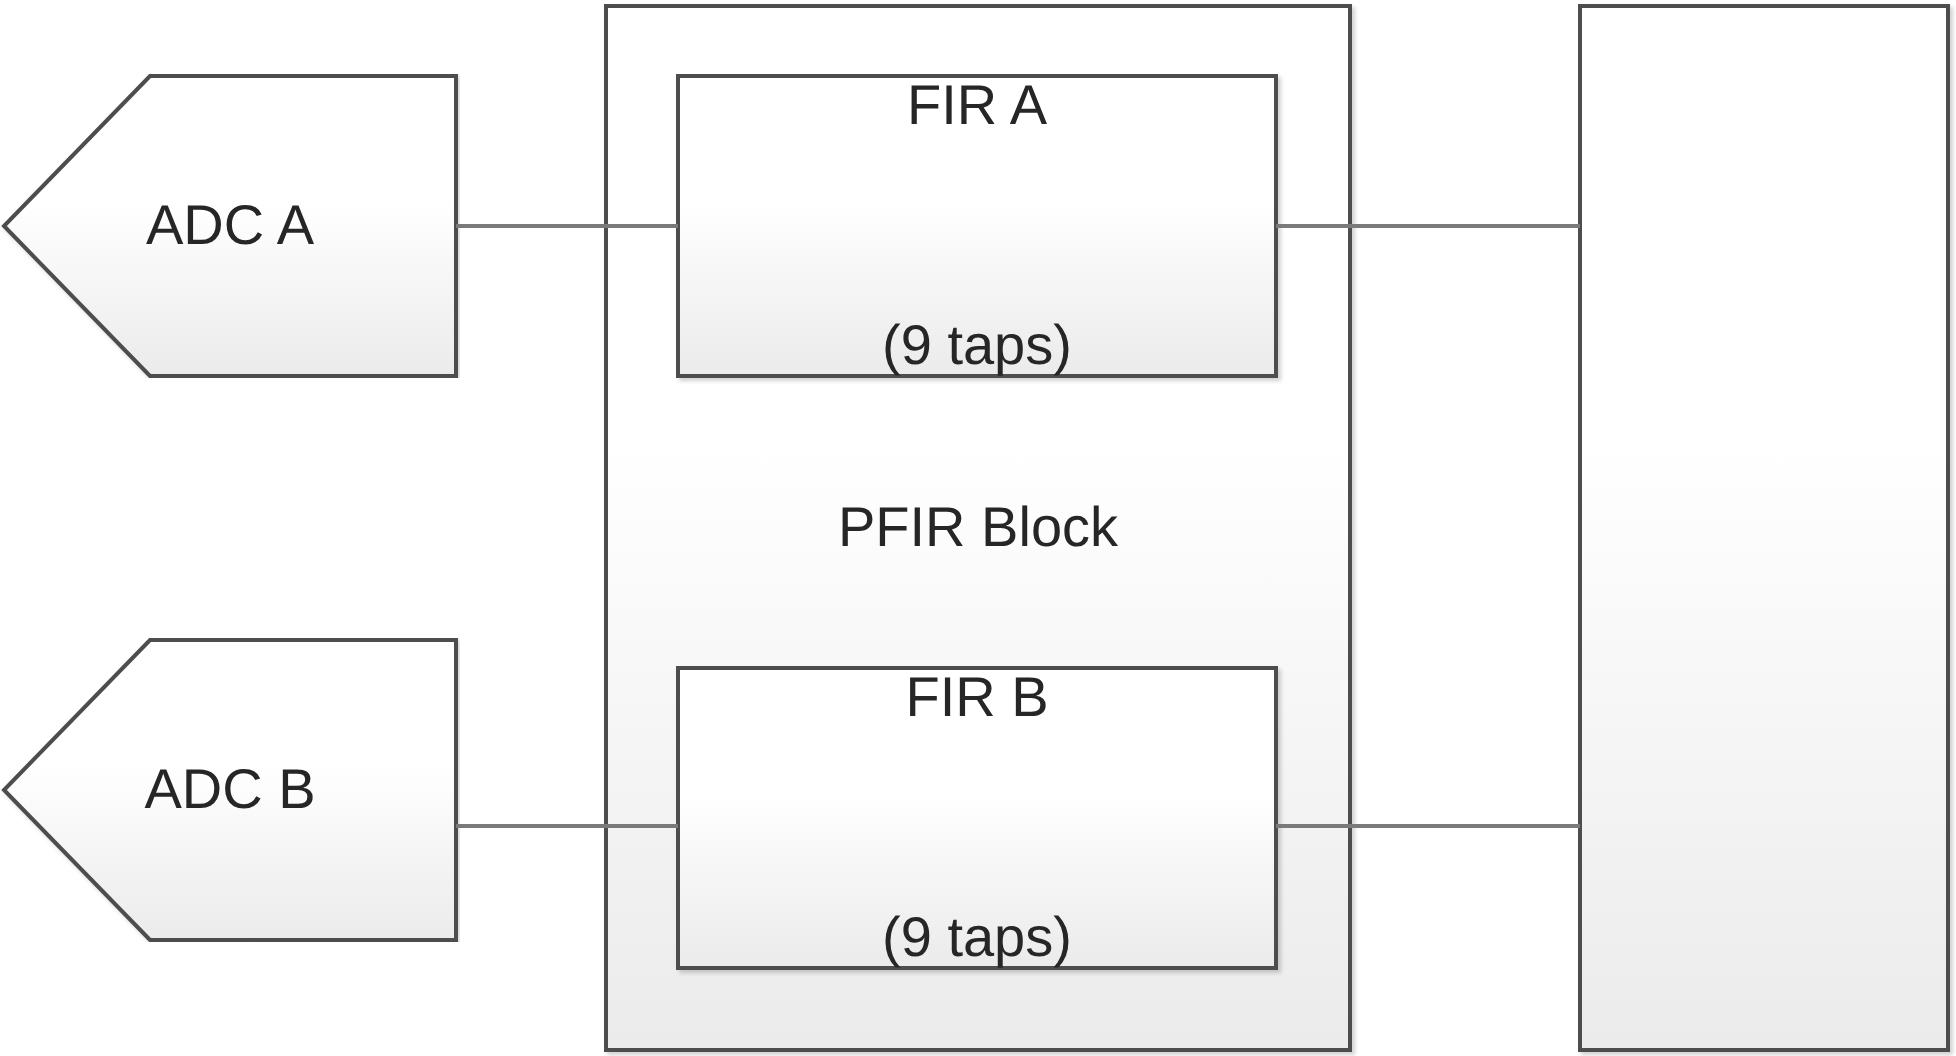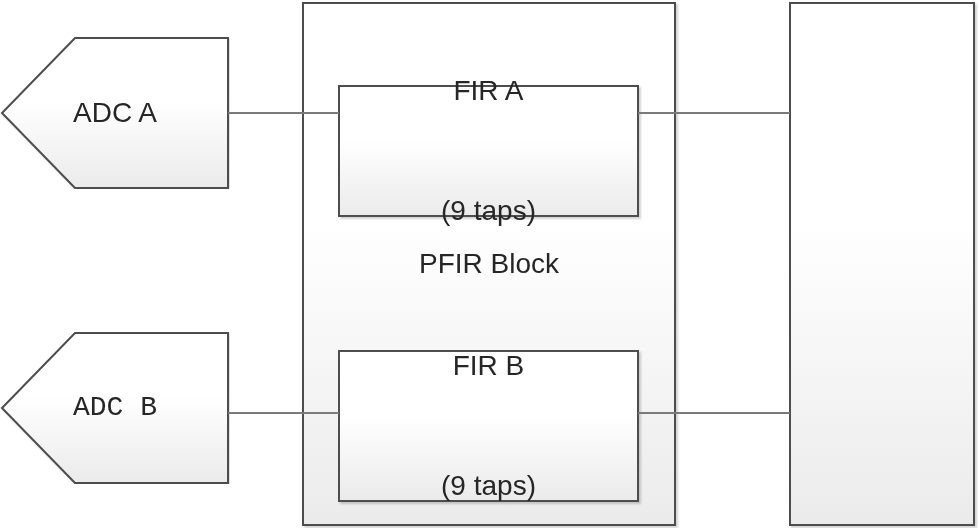--- a/index.html
+++ b/index.html
@@ -13,31 +13,31 @@
   }
   .shape{
     position:absolute;
     box-sizing:border-box;
     border:2px solid var(--border,#4d4d4d);
     background:linear-gradient(180deg,var(--fill-top,#fff) 0%,var(--fill-top,#fff) 42%,var(--fill-bottom,#ebebeb) 100%);
     box-shadow:1.5px 1.5px 2px rgba(0,0,0,0.18);
     display:flex;align-items:center;justify-content:center;
   }
   .pfir{left:302px;top:2px;width:374px;height:524px;}
-  .fir-a{left:338px;top:37px;width:301px;height:132px;margin-top:48px;}
-  .fir-b{left:338px;top:350px;width:301px;height:152px;}
+  .fir-a{left:338px;top:37px;width:301px;height:152px;}
+  .fir-b{left:338px;top:333px;width:301px;height:152px;}
   .jesd{left:789px;top:2px;width:186px;height:524px;}
   .label{
     font-size:28px;line-height:40px;
     text-align:center;white-space:pre;
   }
   .label span{display:block;}
   .arrow-wrap{position:absolute;width:230px;height:152px;}
   .arrow-a{left:0px;top:37px;}
-  .arrow-b{left:0px;top:332px;font-family:Liberation Mono, monospace;}
+  .arrow-b{left:0px;top:319px;}
   .arrow-wrap svg{position:absolute;left:0;top:0;display:block;}
   .arrow-wrap polygon{
     stroke:var(--border,#4d4d4d);stroke-width:2;
     filter:drop-shadow(1.5px 1.5px 1px rgba(0,0,0,0.18));
   }
   .arrow-label{
     position:absolute;inset:0;
     display:flex;align-items:center;justify-content:center;
   }
   .connector{

